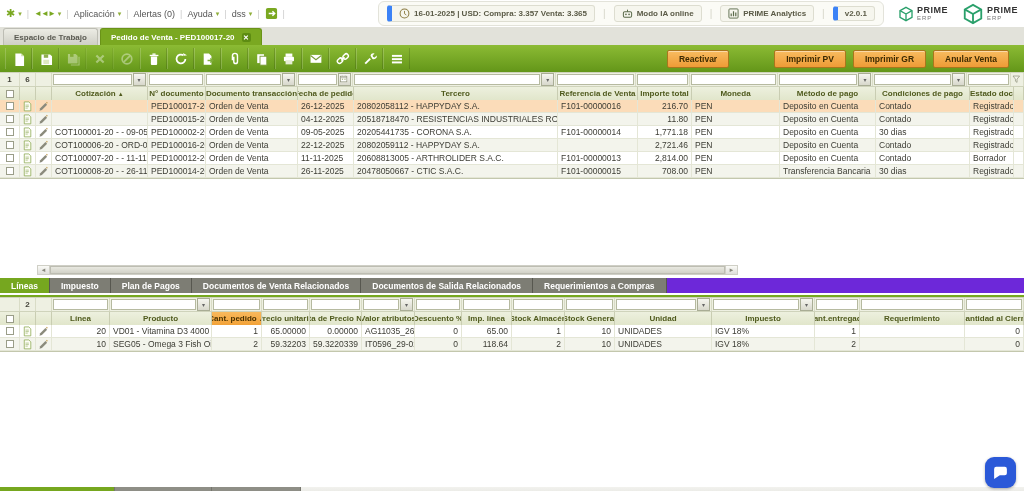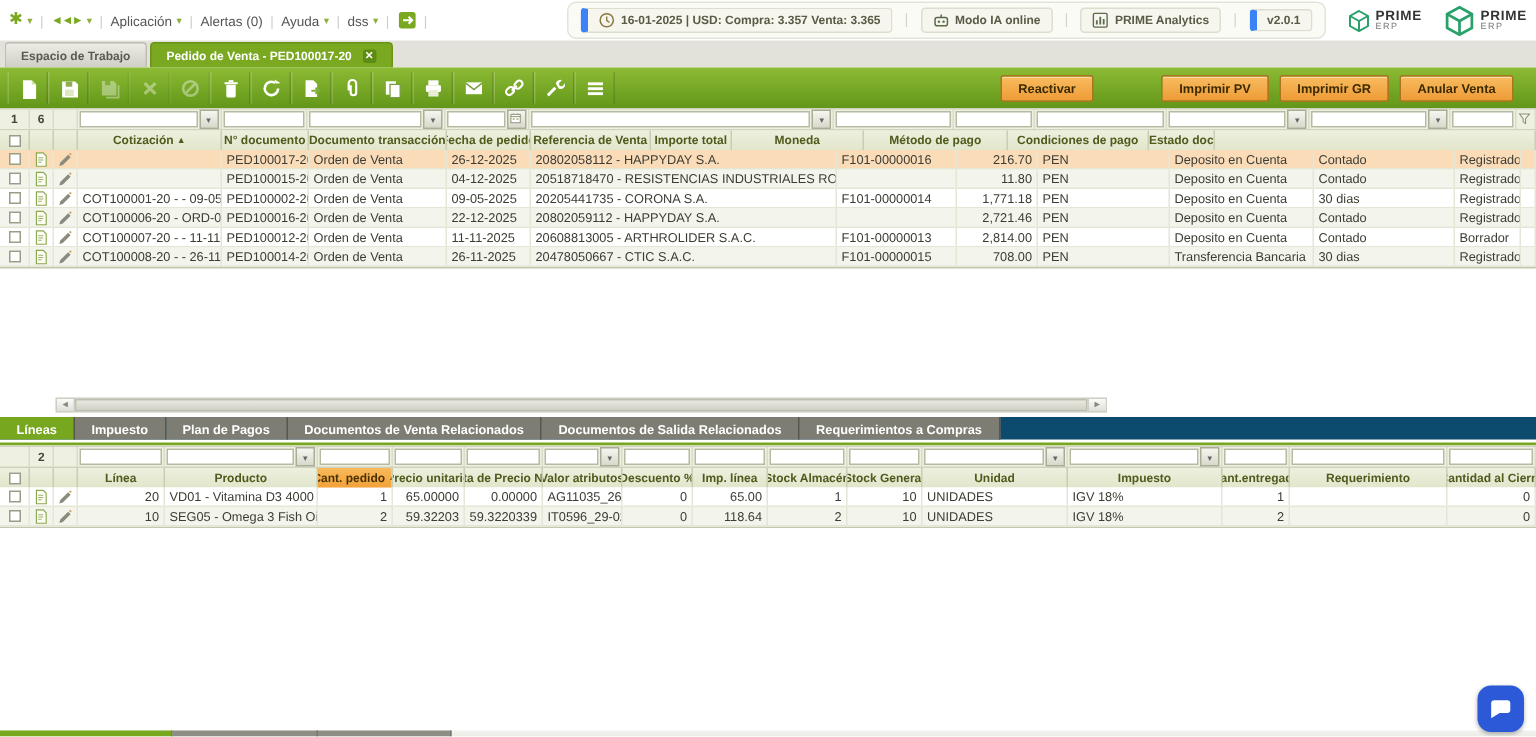--- a/index.html
+++ b/index.html
@@ -75,21 +75,21 @@
   .leadc{box-sizing:border-box;border-right:1px solid #e4e6d6;display:flex;align-items:center;
          justify-content:center;}
   
   .hscroll{position:absolute;top:265px;left:37px;width:701px;height:10px;background:#f0f0ea;
            border:1px solid #cfcfc6;box-sizing:border-box;display:flex;align-items:stretch;}
   .harrow{width:11px;display:flex;align-items:center;justify-content:center;font-size:6px;color:#88887c;
           background:linear-gradient(#fafaf6,#dededa);border-right:1px solid #cfcfc6;cursor:pointer;}
   .harrow.r{border-right:none;border-left:1px solid #cfcfc6;}
   .hthumb{flex:1;background:linear-gradient(#e8e8e0,#d2d2c8);border:1px solid #bdbdb2;cursor:grab;}
   
-  .subtabs{position:absolute;top:278px;left:0;right:0;height:15px;background:#0c4a6e;display:flex;}
+  .subtabs{position:absolute;top:278px;left:0;right:0;height:15px;background:#6d28d9;display:flex;}
   .stab{display:flex;align-items:center;padding:0 11px;font-size:8.5px;font-weight:bold;color:#fff;
         background:#7d7d74;border-right:1px solid #57574f;cursor:pointer;white-space:nowrap;}
   .stab.active{background:#76a71f;}
   .lines-grid{border-top:2px solid #76a71f;}
   
   .footer{position:absolute;top:487px;left:0;right:0;height:14px;}
   .ftabs{height:17px;background:linear-gradient(#f2f2ee,#d9d9d2);display:flex;}
   .ftab{display:flex;align-items:center;padding:0 11px;font-size:8.5px;font-weight:bold;color:#fff;
         background:#8e8e86;border-right:1px solid #76766e;cursor:pointer;white-space:nowrap;}
   .ftab.active{background:#76a71f;}
@@ -387,20 +387,23 @@
         </div>
         <div class="hc" style="width: 58px;">
           <span>N° documento</span>
         </div>
         <div class="hc" style="width: 92px;">
           <span>Documento transacción</span>
         </div>
         <div class="hc" style="width: 56px;">
           <span>Fecha de pedido</span>
         </div>
+        <div class="hc" style="width: 204px;">
+          <span>Tercero</span>
+        </div>
         <div class="hc" style="width: 80px;">
           <span>Referencia de Venta</span>
         </div>
         <div class="hc" style="width: 54px;">
           <span>Importe total</span>
         </div>
         <div class="hc" style="width: 88px;">
           <span>Moneda</span>
         </div>
         <div class="hc" style="width: 96px;">

